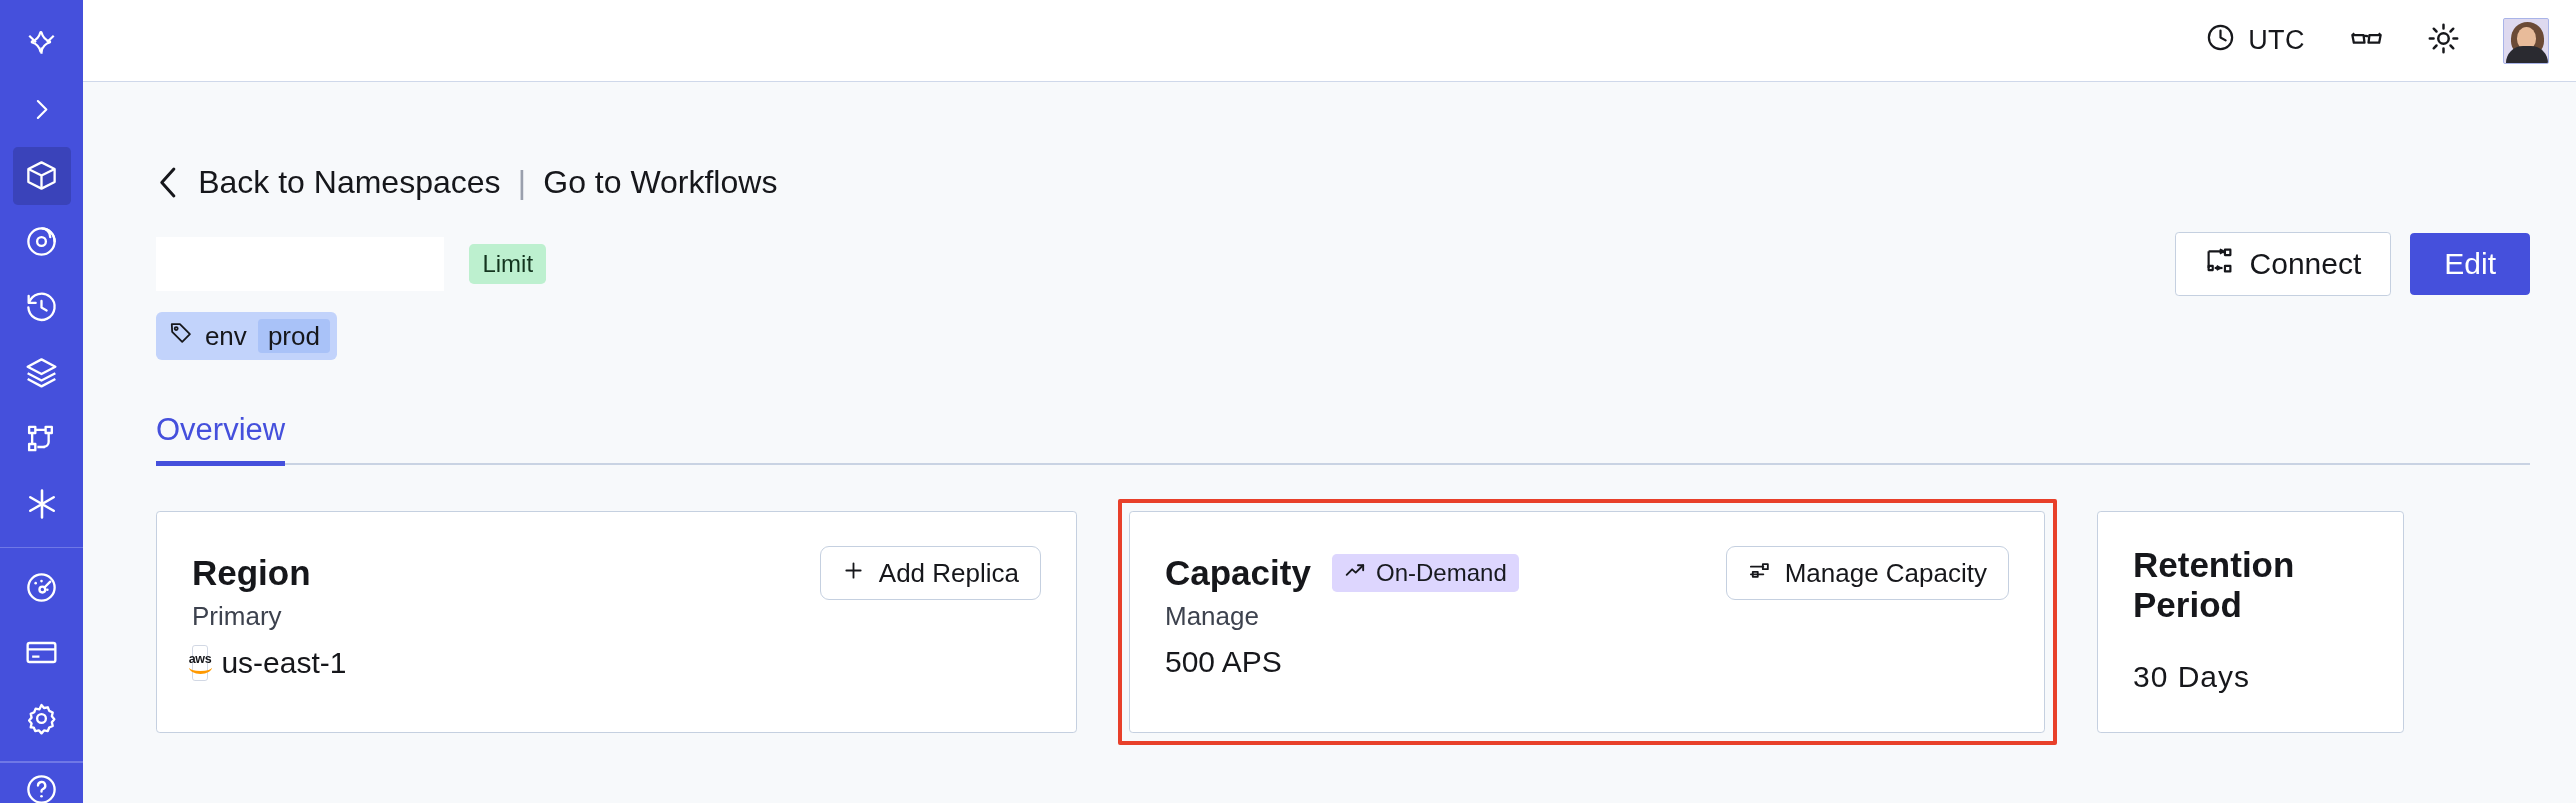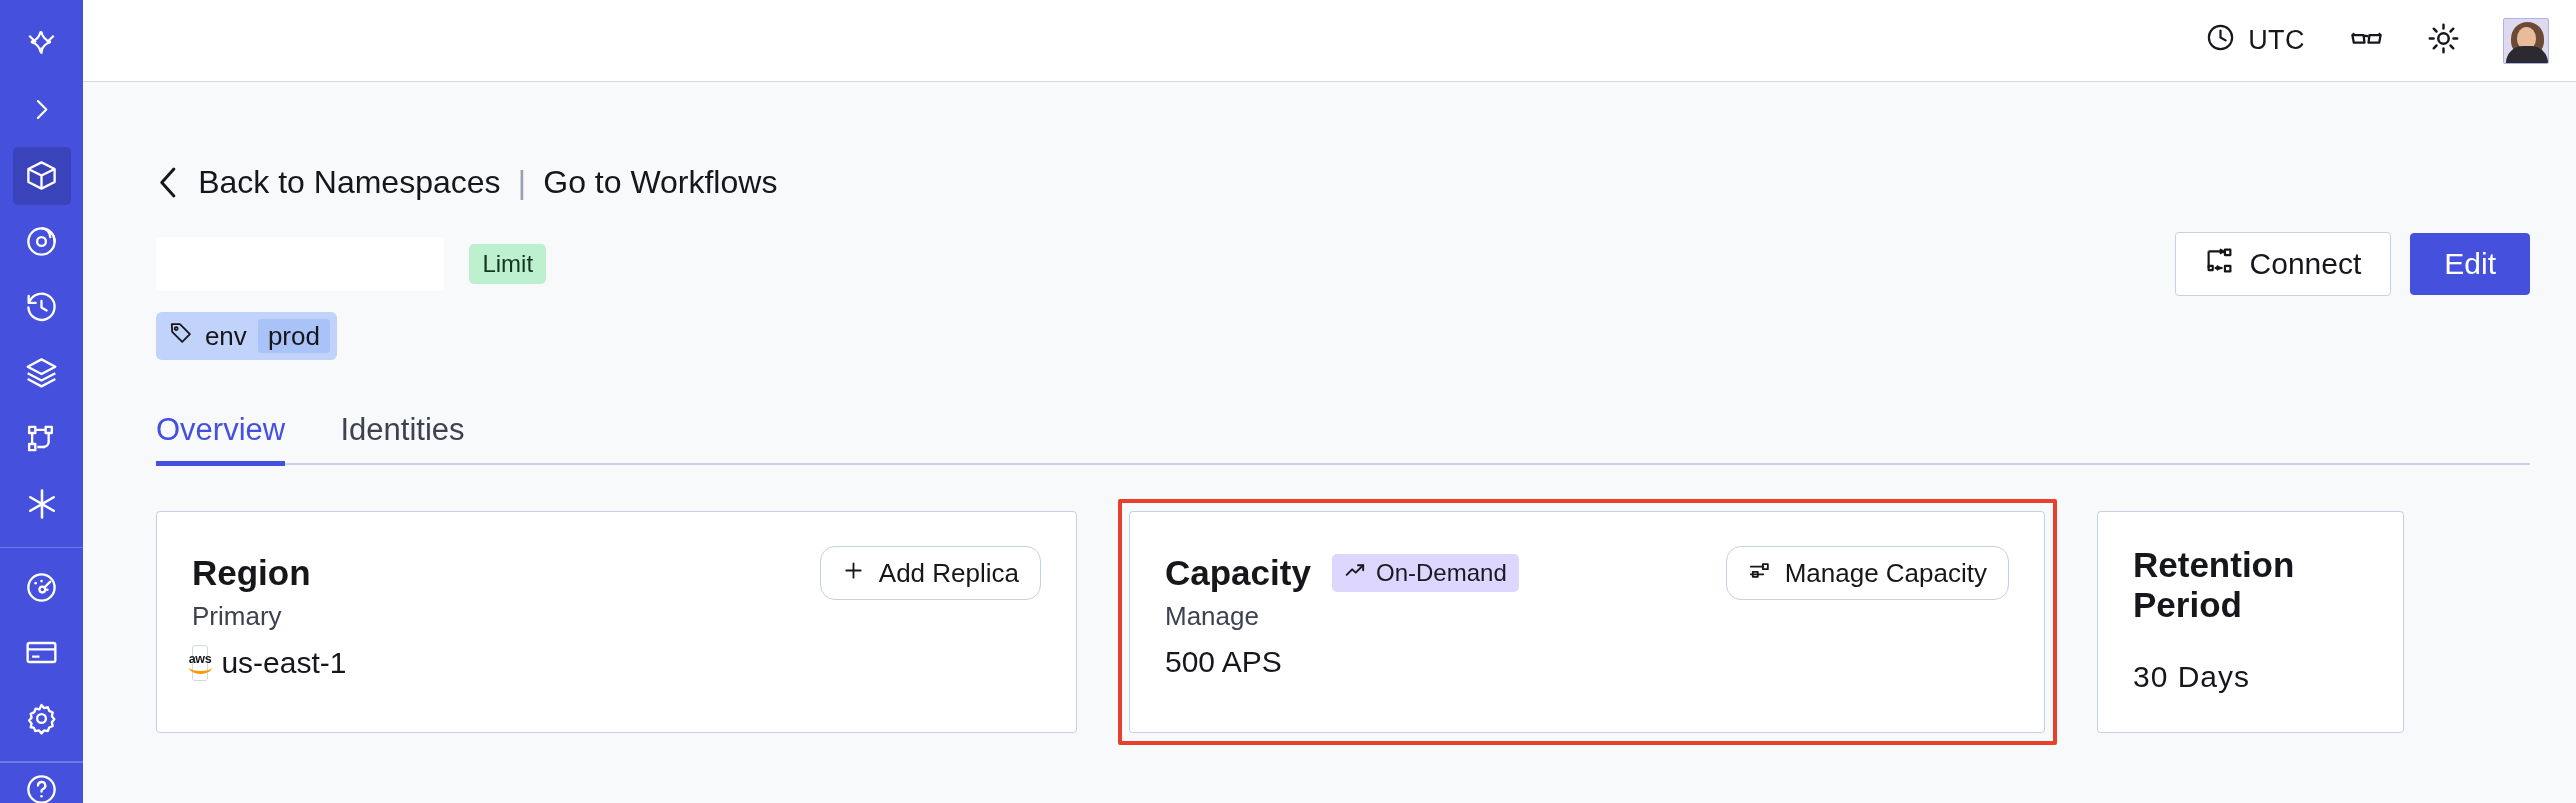--- a/index.html
+++ b/index.html
@@ -143,21 +143,21 @@
   .card-head { display: flex; align-items: center; min-height: 56px; }
   .card-title { font-size: 35px; font-weight: 700; color: #16171b; }
   .mode-badge {
     display: inline-flex; align-items: center; gap: 8.6px;
     background: #ddd6fe; color: #181a1f; font-size: 24px;
     padding: 4.8px 12.5px; border-radius: 4.8px; margin-left: 21px;
   }
   .card-action { margin-left: auto; }
   .btn-sm {
     display: inline-flex; align-items: center; gap: 13.4px;
-    background: #ffffff; border: 1.9px solid #c5d0e0; border-radius: 15px;
+    background: #ffffff; border: 1.9px solid #c5d0e0; border-radius: 9px;
     font-size: 26px; color: #16171b; padding: 10.5px 21px; white-space: nowrap;
   }
   .field-label { font-size: 26px; color: #3d424e; }
   .field-value { font-size: 30px; color: #16171b; margin-top: 13.4px;
     display: flex; align-items: center; gap: 13.4px; }
   .aws-logo {
     width: 16px; height: 36px; border: 1.9px solid #d2d8e4; border-radius: 2.9px;
     background:#fff; display:flex; flex-direction:column;
     align-items:center; justify-content:center; line-height:1;
   }
@@ -391,21 +391,20 @@
               <circle cx="7.2" cy="7.6" r="1.5"></circle>
             </svg>
           </span>
           <span>env</span>
           <span class="tag-val">prod</span>
         </div>
       </div>
 
       <div class="tabs">
         <div class="tab active">Overview</div>
-        <div class="tab">Identities</div>
       </div>
 
       <div class="cards">
 
         <section class="card region">
           <div class="card-head">
             <div class="card-title">Region</div>
             <div class="card-action">
               <div class="btn-sm">
                 <span>

